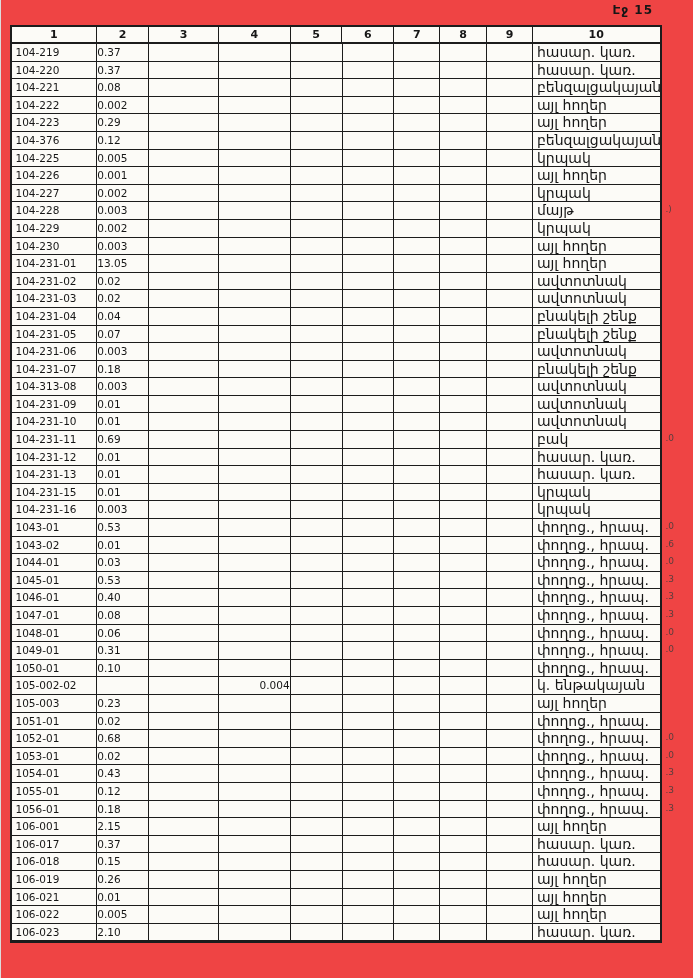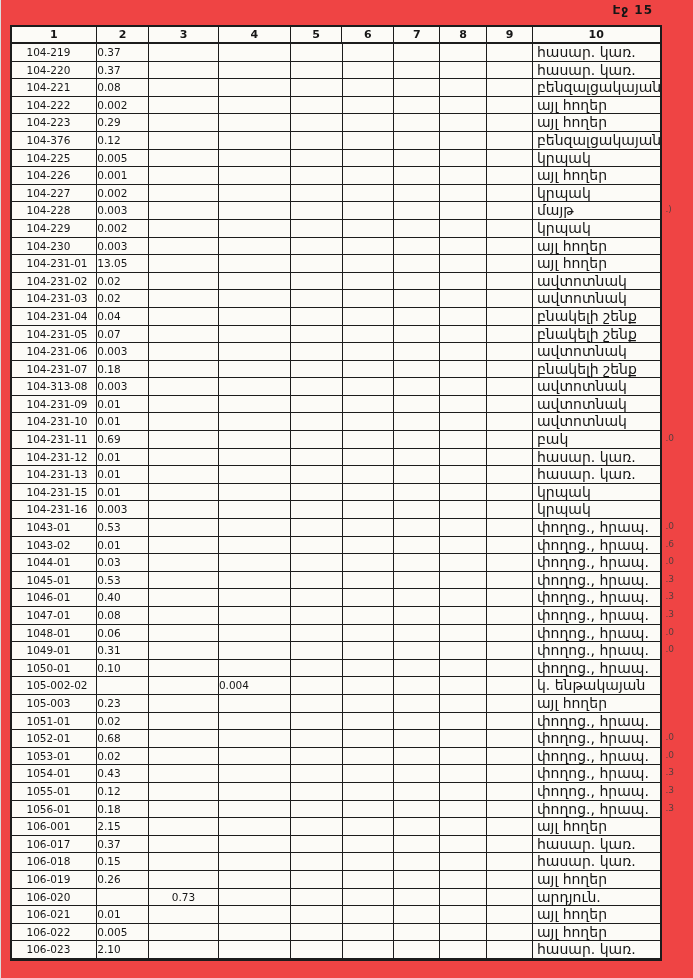--- a/index.html
+++ b/index.html
@@ -21,24 +21,24 @@
   .cell{
     box-sizing:border-box;height:100%;
     border-right:1px solid #1c1c1c;border-bottom:1px solid #1c1c1c;
     overflow:hidden;white-space:nowrap;
     font-size:10.5px;line-height:16px;
   }
   .header .cell{
     font-weight:bold;text-align:center;font-size:11px;
     border-bottom:2px solid #1c1c1c;padding-left:0;
   }
-  .col1{width:86px;padding-left:15px;}
+  .col1{width:86px;padding-left:4px;}
   .col2{width:52px;text-align:left;}
   .col3{width:70px;text-align:center;}
-  .col4{width:72px;text-align:left;}
+  .col4{width:72px;text-align:right;}
   .col5{width:52px;}
   .col6{width:52px;}
   .col7{width:46px;}
   .col8{width:47px;}
   .col9{width:46px;}
   .col10{width:127px;padding-left:4px;font-size:14px;border-right:none;}
   .mark{
     position:absolute;left:654px;top:2px;
     font-size:9px;color:#3d3d3d;opacity:.85;white-space:nowrap;
   }
@@ -648,32 +648,20 @@
           <div class="cell col3"></div>
           <div class="cell col4"></div>
           <div class="cell col5"></div>
           <div class="cell col6"></div>
           <div class="cell col7"></div>
           <div class="cell col8"></div>
           <div class="cell col9"></div>
           <div class="cell col10">այլ հողեր</div>
         </div>
         <div class="trow">
-          <div class="cell col1">106-020</div>
-          <div class="cell col2"></div>
-          <div class="cell col3">0.73</div>
-          <div class="cell col4"></div>
-          <div class="cell col5"></div>
-          <div class="cell col6"></div>
-          <div class="cell col7"></div>
-          <div class="cell col8"></div>
-          <div class="cell col9"></div>
-          <div class="cell col10">արդյուն.</div>
-        </div>
-        <div class="trow">
           <div class="cell col1">106-021</div>
           <div class="cell col2">0.01</div>
           <div class="cell col3"></div>
           <div class="cell col4"></div>
           <div class="cell col5"></div>
           <div class="cell col6"></div>
           <div class="cell col7"></div>
           <div class="cell col8"></div>
           <div class="cell col9"></div>
           <div class="cell col10">այլ հողեր</div>

